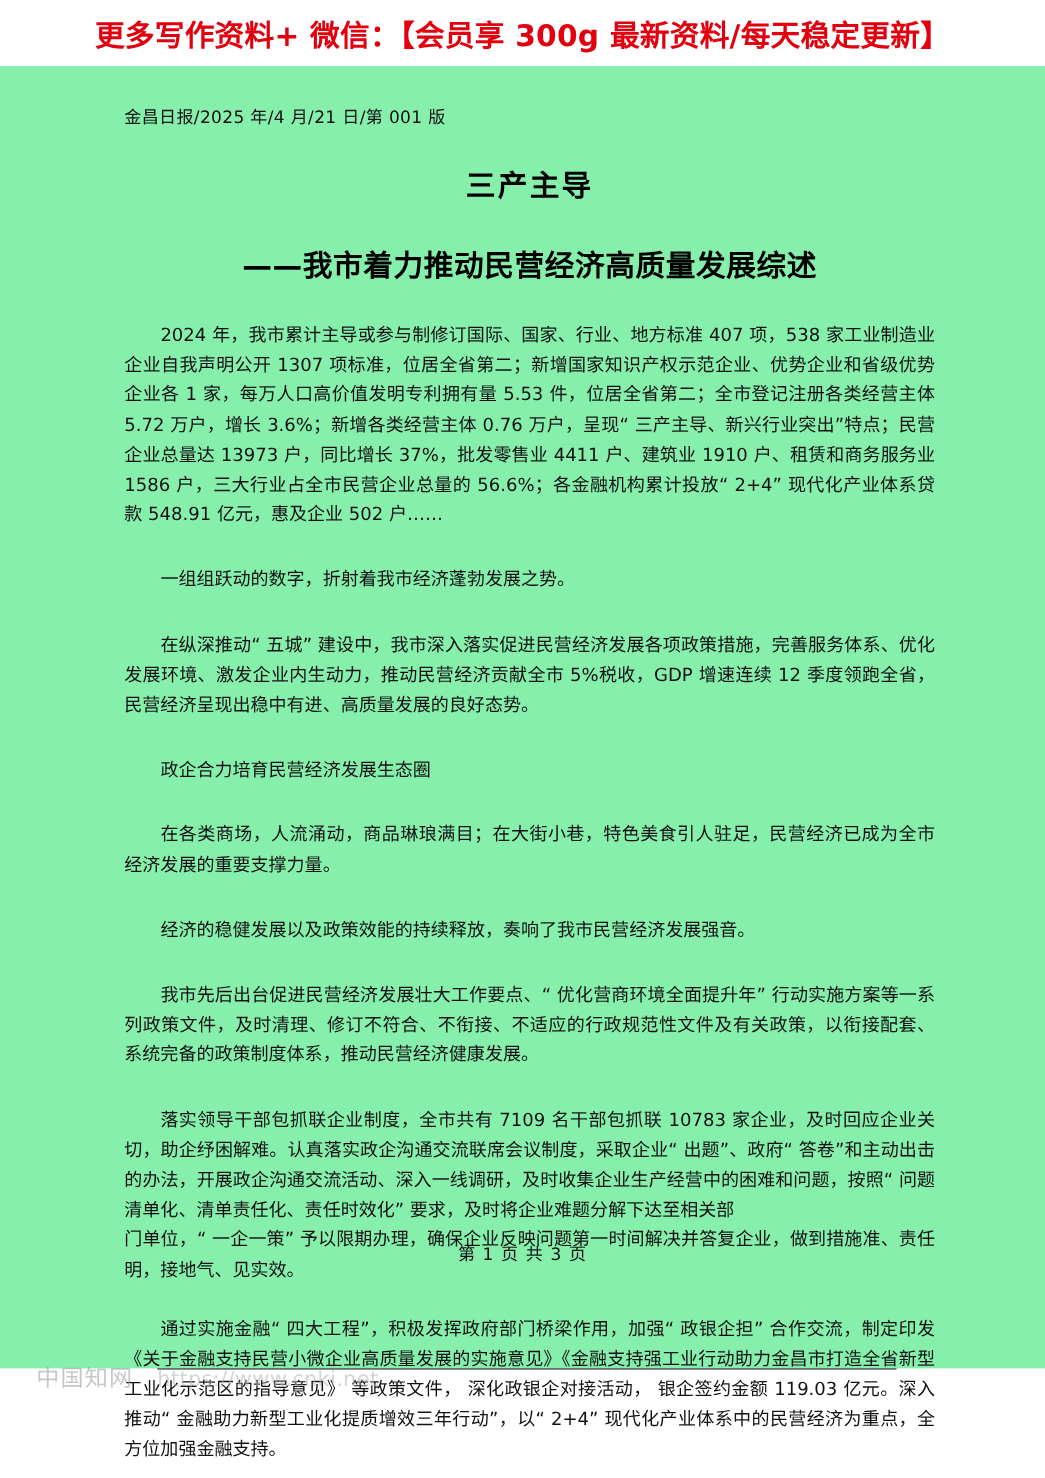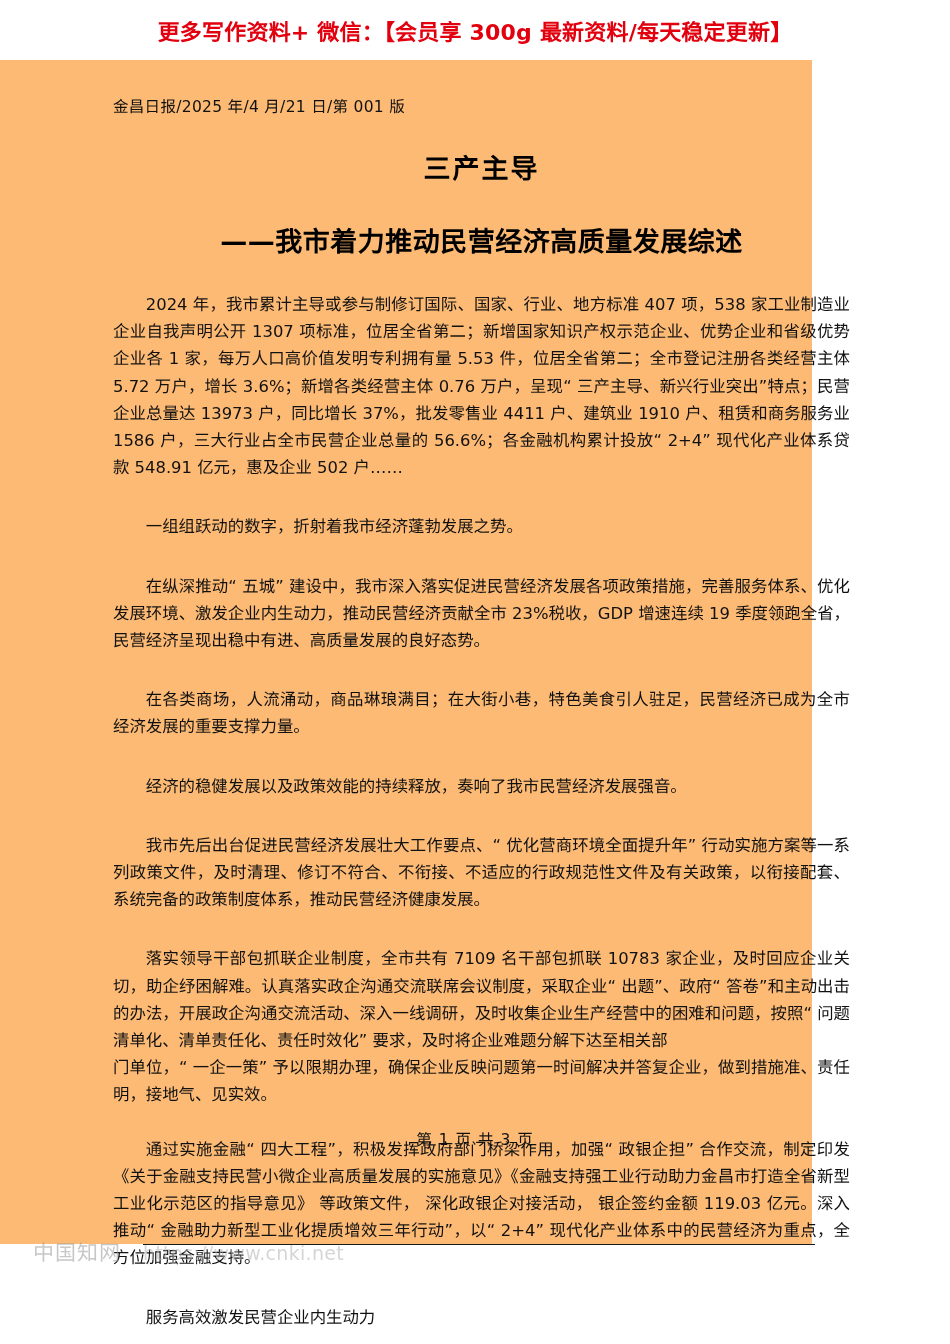--- a/index.html
+++ b/index.html
@@ -23,35 +23,35 @@
     left: 0;
     top: 0;
     width: 950px;
     height: 60px;
     display: flex;
     align-items: center;
     justify-content: center;
   }
   .promo-text {
     font-family: "DejaVu Sans", "Liberation Sans", sans-serif;
-    font-size: 22px;
+    font-size: 27px;
     font-weight: 700;
     letter-spacing: 0.2px;
     color: #e2000f;
     white-space: nowrap;
   }
 
   
   .page-sheet {
     position: absolute;
     left: 0;
     top: 60px;
-    width: 812px;
+    width: 950px;
     height: 1184px;
-    background: #fdba74;
+    background: #86efac;
   }
 
   .content {
     position: absolute;
     left: 113px;
     top: 0;
     width: 737px;
   }
 
   .source-line {
@@ -171,21 +171,22 @@
     <div class="source-line">金昌日报/2025 年/4 月/21 日/第 001 版</div>
 
     <h1 class="headline">三产主导</h1>
 
     <h2 class="subheadline">——我市着力推动民营经济高质量发展综述</h2>
 
 
     <div class="article">
         <p class="indent">2024 年，我市累计主导或参与制修订国际、国家、行业、地方标准 407 项，538 家工业制造业企业自我声明公开 1307 项标准，位居全省第二；新增国家知识产权示范企业、优势企业和省级优势企业各 1 家，每万人口高价值发明专利拥有量 5.53 件，位居全省第二；全市登记注册各类经营主体 5.72 万户，增长 3.6%；新增各类经营主体 0.76 万户，呈现“ 三产主导、新兴行业突出”特点；民营企业总量达 13973 户，同比增长 37%，批发零售业 4411 户、建筑业 1910 户、租赁和商务服务业 1586 户，三大行业占全市民营企业总量的 56.6%；各金融机构累计投放“ 2+4” 现代化产业体系贷款 548.91 亿元，惠及企业 502 户……</p>
         <p class="indent">一组组跃动的数字，折射着我市经济蓬勃发展之势。</p>
-        <p class="indent">在纵深推动“ 五城” 建设中，我市深入落实促进民营经济发展各项政策措施，完善服务体系、优化发展环境、激发企业内生动力，推动民营经济贡献全市 23%税收，GDP 增速连续 19 季度领跑全省，民营经济呈现出稳中有进、高质量发展的良好态势。</p>
+        <p class="indent">在纵深推动“ 五城” 建设中，我市深入落实促进民营经济发展各项政策措施，完善服务体系、优化发展环境、激发企业内生动力，推动民营经济贡献全市 5%税收，GDP 增速连续 12 季度领跑全省，民营经济呈现出稳中有进、高质量发展的良好态势。</p>
+        <p class="indent">政企合力培育民营经济发展生态圈</p>
         <p class="indent">在各类商场，人流涌动，商品琳琅满目；在大街小巷，特色美食引人驻足，民营经济已成为全市经济发展的重要支撑力量。</p>
         <p class="indent">经济的稳健发展以及政策效能的持续释放，奏响了我市民营经济发展强音。</p>
         <p class="indent">我市先后出台促进民营经济发展壮大工作要点、“ 优化营商环境全面提升年” 行动实施方案等一系列政策文件，及时清理、修订不符合、不衔接、不适应的行政规范性文件及有关政策，以衔接配套、系统完备的政策制度体系，推动民营经济健康发展。</p>
         <p class="indent">落实领导干部包抓联企业制度，全市共有 7109 名干部包抓联 10783 家企业，及时回应企业关切，助企纾困解难。认真落实政企沟通交流联席会议制度，采取企业“ 出题”、政府“ 答卷”和主动出击的办法，开展政企沟通交流活动、深入一线调研，及时收集企业生产经营中的困难和问题，按照“ 问题清单化、清单责任化、责任时效化” 要求，及时将企业难题分解下达至相关部</p>
         <p>门单位，“ 一企一策” 予以限期办理，确保企业反映问题第一时间解决并答复企业，做到措施准、责任明，接地气、见实效。</p>
         <p class="indent spaced">通过实施金融“ 四大工程”，积极发挥政府部门桥梁作用，加强“ 政银企担” 合作交流，制定印发《关于金融支持民营小微企业高质量发展的实施意见》《金融支持强工业行动助力金昌市打造全省新型工业化示范区的指导意见》 等政策文件， 深化政银企对接活动， 银企签约金额 119.03 亿元。深入推动“ 金融助力新型工业化提质增效三年行动”，以“ 2+4” 现代化产业体系中的民营经济为重点，全方位加强金融支持。</p>
         <p class="indent">服务高效激发民营企业内生动力</p>
         <p class="indent">向“ 新” 而行的答卷上，人才、创新、服务是最鲜明的关键词。</p>
       </div>
 

